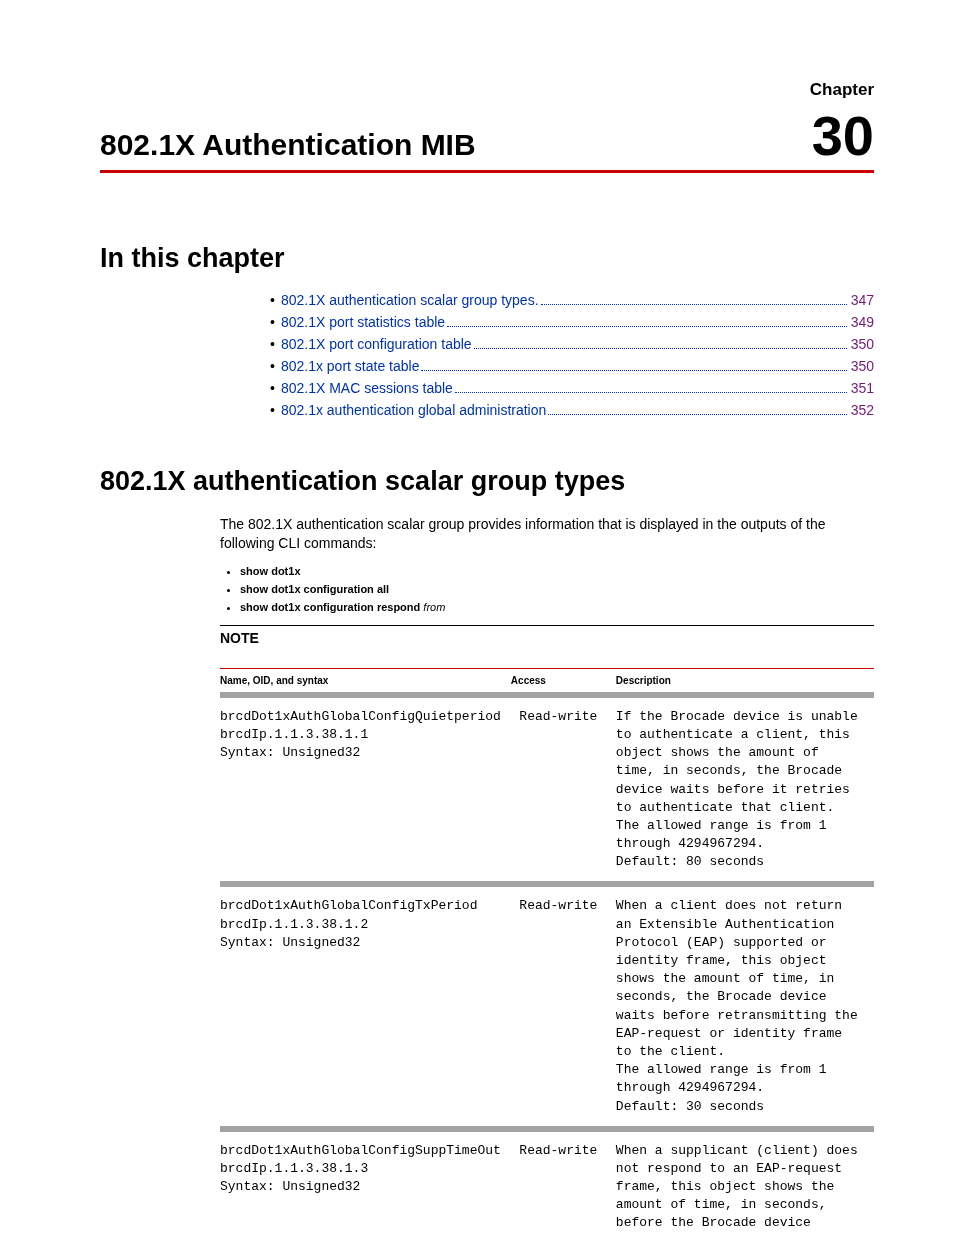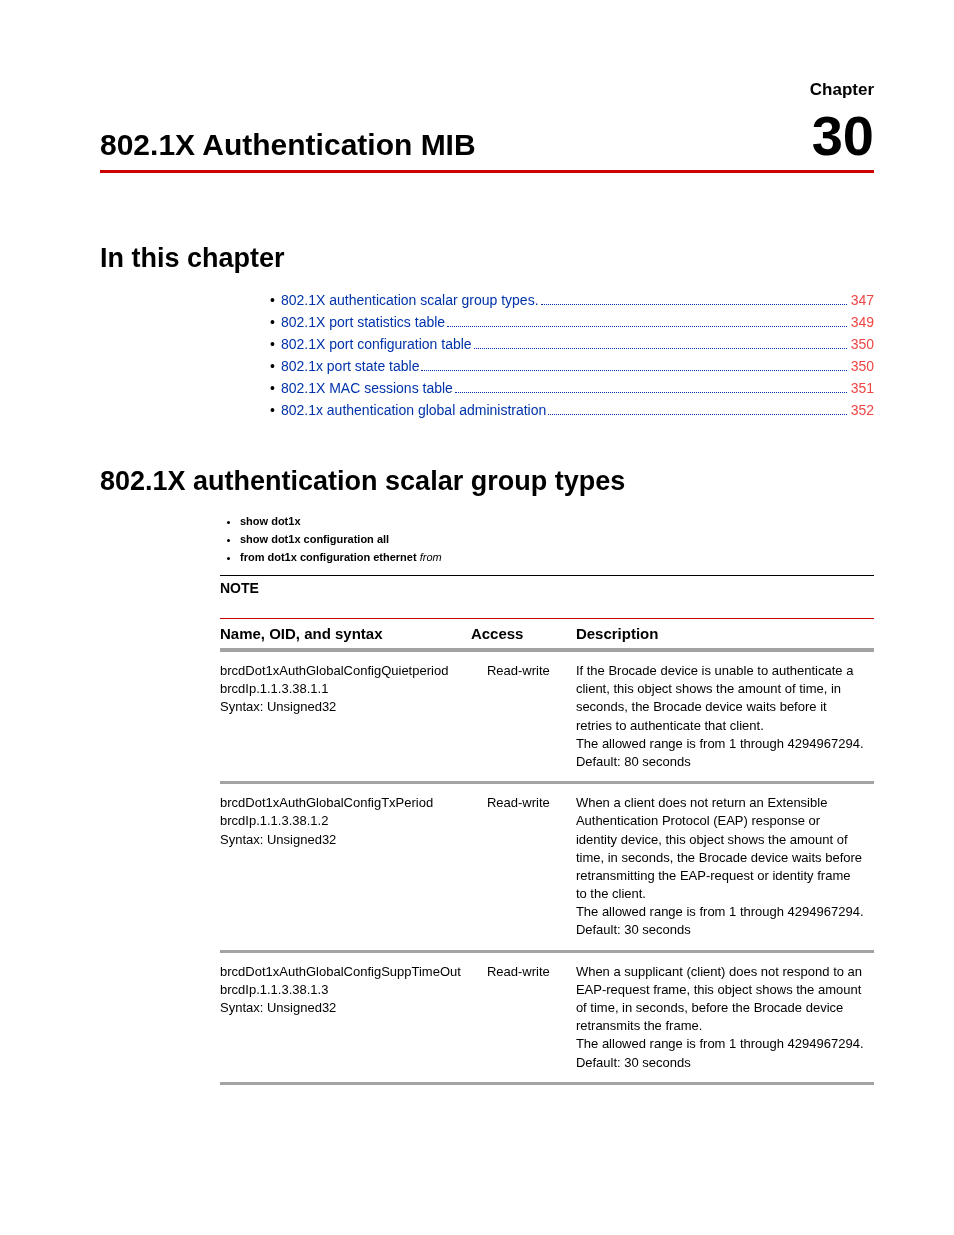--- a/index.html
+++ b/index.html
@@ -76,21 +76,21 @@
     white-space: nowrap;
   }
   .toc-dots {
     flex: 1;
     border-bottom: 1px dotted #0033aa;
     margin: 0 4px 3px 2px;
     min-width: 10px;
     height: 1px;
   }
   .toc-page {
-    color: #ef4444;
+    color: #701a75;
     white-space: nowrap;
   }
   .body-indent {
     margin-left: 120px;
   }
   .body-text {
     font-size: 14px;
     line-height: 1.35;
     margin: 0 0 12px 0;
   }
@@ -117,31 +117,32 @@
   }
   table.mib {
     border-collapse: collapse;
     width: 100%;
     margin-top: 22px;
     font-size: 13px;
   }
   table.mib th {
     text-align: left;
     font-weight: bold;
-    font-size: 15px;
+    font-size: 10px;
     padding: 6px 10px 6px 0;
     border-top: 1.5px solid #cc0000;
-    border-bottom: 4px solid #a3a3a3;
+    border-bottom: 6px solid #a3a3a3;
     vertical-align: top;
   }
   table.mib td {
     padding: 10px 10px 10px 0;
     vertical-align: top;
-    border-bottom: 3px solid #a3a3a3;
+    border-bottom: 6px solid #a3a3a3;
     line-height: 1.4;
+    font-family: Liberation Mono, monospace;
   }
   table.mib td.col-name { width: 190px; }
   table.mib td.col-access { width: 95px; text-align: center; }
   .name-line { display: block; }
   .desc-line { display: block; }
 </style>
 </head>
 <body>
 
 <div class="page">
@@ -193,25 +194,26 @@
       <span class="toc-bullet">•</span>
       <span class="toc-label">802.1x authentication global administration</span>
       <span class="toc-dots"></span>
       <span class="toc-page">352</span>
     </div>
   </div>
 
   <h2 class="section-heading">802.1X authentication scalar group types</h2>
 
   <div class="body-indent">
+    <p class="body-text">The 802.1X authentication scalar group provides information that is displayed in the outputs of the following CLI commands:</p>
 
     <ul class="cmd-list">
       <li><span class="cmd-bold">show dot1x</span></li>
       <li><span class="cmd-bold">show dot1x configuration all</span></li>
-      <li><span class="cmd-bold">from dot1x configuration ethernet </span><span class="cmd-ital">from</span></li>
+      <li><span class="cmd-bold">show dot1x configuration respond </span><span class="cmd-ital">from</span></li>
     </ul>
 
     <hr class="note-rule">
     <div class="note-heading">NOTE</div>
 
     <table class="mib">
       <thead>
         <tr>
           <th>Name, OID, and syntax</th>
           <th>Access</th>
@@ -233,21 +235,21 @@
           </td>
         </tr>
         <tr>
           <td class="col-name">
             <span class="name-line">brcdDot1xAuthGlobalConfigTxPeriod</span>
             <span class="name-line">brcdIp.1.1.3.38.1.2</span>
             <span class="name-line">Syntax: Unsigned32</span>
           </td>
           <td class="col-access">Read-write</td>
           <td>
-            <span class="desc-line">When a client does not return an Extensible Authentication Protocol (EAP) response or identity device, this object shows the amount of time, in seconds, the Brocade device waits before retransmitting the EAP-request or identity frame to the client.</span>
+            <span class="desc-line">When a client does not return an Extensible Authentication Protocol (EAP) supported or identity frame, this object shows the amount of time, in seconds, the Brocade device waits before retransmitting the EAP-request or identity frame to the client.</span>
             <span class="desc-line">The allowed range is from 1 through 4294967294.</span>
             <span class="desc-line">Default: 30 seconds</span>
           </td>
         </tr>
         <tr>
           <td class="col-name">
             <span class="name-line">brcdDot1xAuthGlobalConfigSuppTimeOut</span>
             <span class="name-line">brcdIp.1.1.3.38.1.3</span>
             <span class="name-line">Syntax: Unsigned32</span>
           </td>

